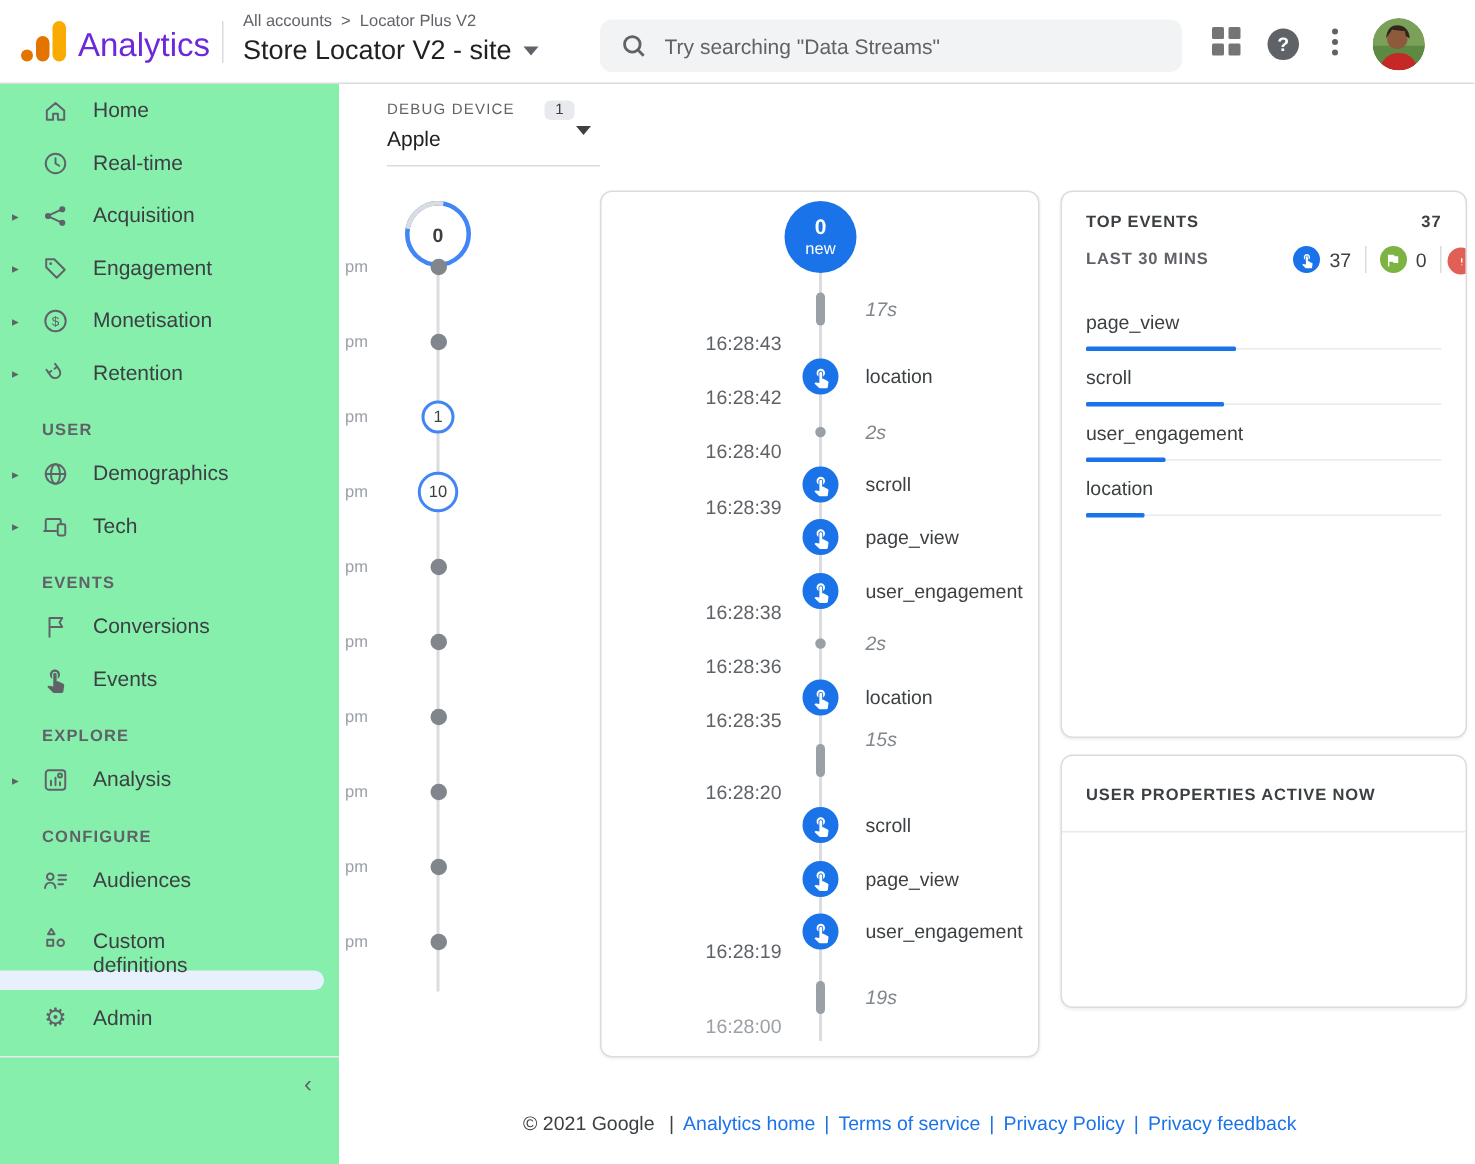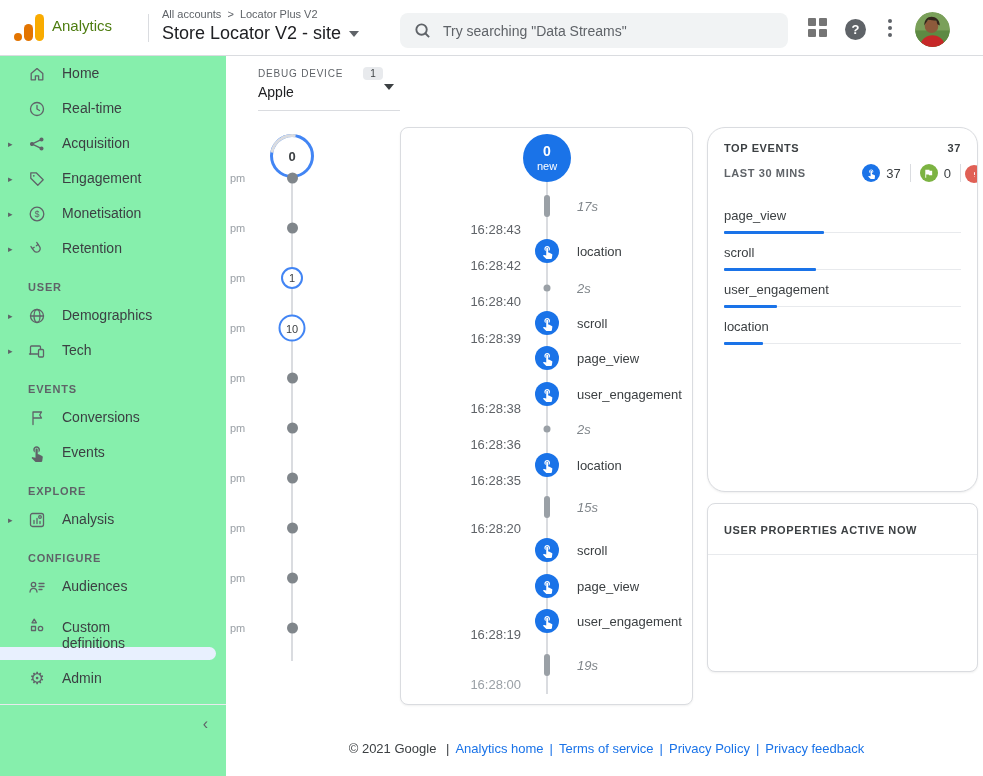--- a/index.html
+++ b/index.html
@@ -4,21 +4,21 @@
 <style>
   html,body{margin:0;padding:0;}
   body{width:983px;height:776px;position:relative;overflow:hidden;background:#fff;
        font-family:"Liberation Sans",sans-serif;color:#3c4043;-webkit-font-smoothing:antialiased;}
   
   .header{position:absolute;left:0;top:0;right:0;height:55px;background:#fff;border-bottom:1px solid #dadce0;}
   .logo{position:absolute;left:14px;top:13px;width:30px;height:28px;}
   .logo .bar-tall{position:absolute;right:0;bottom:0;width:9px;height:27px;border-radius:4.5px;background:#f9ab00;}
   .logo .bar-mid{position:absolute;right:11px;bottom:0;width:9px;height:17px;border-radius:4.5px;background:#e37400;}
   .logo .bar-dot{position:absolute;right:22px;bottom:0;width:8px;height:8px;border-radius:50%;background:#e37400;}
-  .app-name{position:absolute;left:52px;top:17px;font-size:15px;color:#4d7c0f;}
+  .app-name{position:absolute;left:52px;top:17px;font-size:22px;color:#6d28d9;}
   .header-vdiv{position:absolute;left:148px;top:14px;height:28px;border-left:1px solid #dadce0;}
   .crumb{position:absolute;left:162px;top:8px;font-size:11px;color:#5f6368;}
   .crumb .sep{margin:0 3px;}
   .property{position:absolute;left:162px;top:23px;font-size:18px;color:#202124;display:flex;align-items:center;gap:8px;cursor:pointer;}
   .caret-down{width:0;height:0;border-left:5px solid transparent;border-right:5px solid transparent;border-top:6px solid #5f6368;}
   .searchbar{position:absolute;left:400px;top:13px;width:388px;height:35px;background:#f1f3f4;border-radius:8px;display:flex;align-items:center;padding:0 14px;box-sizing:border-box;gap:12px;cursor:text;}
   .searchbar svg{width:17px;height:17px;stroke:#5f6368;fill:none;stroke-width:2;}
   .search-ph{font-size:14px;color:#5f6368;}
   .hicon{position:absolute;top:18px;cursor:pointer;}
   .grid-ic{left:808px;width:19px;height:19px;display:grid;grid-template-columns:8px 8px;grid-template-rows:8px 8px;gap:3px;}
@@ -61,21 +61,21 @@
   .stream-big .b{font-size:11px;}
   .ev-node{position:absolute;left:146px;transform:translate(-50%,-50%);width:24px;height:24px;border-radius:50%;background:#1a73e8;display:flex;align-items:center;justify-content:center;cursor:pointer;}
   .ev-node svg{width:15px;height:15px;fill:#fff;}
   .ev-label{position:absolute;left:176px;transform:translateY(-50%);font-size:13px;color:#3c4043;cursor:pointer;}
   .capsule{position:absolute;left:146px;transform:translate(-50%,-50%);width:6px;height:22px;border-radius:3px;background:#9aa0a6;}
   .tick-dot{position:absolute;left:146px;transform:translate(-50%,-50%);width:7px;height:7px;border-radius:50%;background:#9aa0a6;}
   .dur-label{position:absolute;left:176px;transform:translateY(-50%);font-size:13px;font-style:italic;color:#80868b;}
   .ts{position:absolute;left:0;width:120px;text-align:right;transform:translateY(-50%);font-size:13px;color:#5f6368;}
   .ts.muted{color:#9aa0a6;}
   
-  .top-events-card{position:absolute;left:707px;top:127px;width:271px;height:365px;overflow:hidden;padding:14px 16px;border-radius:18px;}
+  .top-events-card{position:absolute;left:707px;top:127px;width:271px;height:365px;overflow:hidden;padding:14px 16px;}
   .te-head{display:flex;justify-content:space-between;align-items:center;font-size:11px;font-weight:bold;letter-spacing:.6px;color:#3c4043;}
   .te-sub{display:flex;justify-content:space-between;align-items:center;margin-top:10px;position:relative;}
   .te-period{font-size:11px;font-weight:bold;letter-spacing:.6px;color:#5f6368;}
   .counters{display:flex;align-items:center;gap:9px;}
   .count-circle{width:18px;height:18px;border-radius:50%;display:flex;align-items:center;justify-content:center;}
   .count-circle svg{width:11px;height:11px;fill:#fff;}
   .count-val{font-size:13px;color:#3c4043;margin-left:-3px;}
   .count-div{width:1px;height:18px;background:#dadce0;}
   .count-clipped{position:absolute;right:-22px;top:1px;}
   .te-rows{margin-top:14px;}
@@ -378,21 +378,21 @@
       <span class="ev-label" style="top:266px">user_engagement</span>
       <span class="tick-dot" style="top:301px"></span>
       <span class="dur-label" style="top:301px">2s</span>
       <span class="ev-node" style="top:337px">
         <svg viewBox="0 0 24 24">
           <path d="M9 11.24V7.5C9 6.12 10.12 5 11.5 5S14 6.12 14 7.5v3.74c1.21-.81 2-2.18 2-3.74C16 5.01 13.99 3 11.5 3S7 5.01 7 7.5c0 1.56.79 2.93 2 3.74zm9.84 4.63l-4.54-2.26c-.17-.07-.35-.11-.54-.11H13v-6c0-.83-.67-1.5-1.5-1.5S10 6.67 10 7.5v10.74l-3.43-.72c-.08-.01-.15-.03-.24-.03-.31 0-.59.13-.79.33l-.79.8 4.94 4.94c.27.27.65.44 1.06.44h6.79c.75 0 1.33-.55 1.44-1.28l.75-5.27c.01-.07.02-.14.02-.2 0-.62-.38-1.16-.91-1.38z"></path>
         </svg>
       </span>
       <span class="ev-label" style="top:337px">location</span>
       <span class="capsule" style="top:379px"></span>
-      <span class="dur-label" style="top:379px">15s</span>
+      <span class="dur-label" style="top:365px">15s</span>
       <span class="ev-node" style="top:422px">
         <svg viewBox="0 0 24 24">
           <path d="M9 11.24V7.5C9 6.12 10.12 5 11.5 5S14 6.12 14 7.5v3.74c1.21-.81 2-2.18 2-3.74C16 5.01 13.99 3 11.5 3S7 5.01 7 7.5c0 1.56.79 2.93 2 3.74zm9.84 4.63l-4.54-2.26c-.17-.07-.35-.11-.54-.11H13v-6c0-.83-.67-1.5-1.5-1.5S10 6.67 10 7.5v10.74l-3.43-.72c-.08-.01-.15-.03-.24-.03-.31 0-.59.13-.79.33l-.79.8 4.94 4.94c.27.27.65.44 1.06.44h6.79c.75 0 1.33-.55 1.44-1.28l.75-5.27c.01-.07.02-.14.02-.2 0-.62-.38-1.16-.91-1.38z"></path>
         </svg>
       </span>
       <span class="ev-label" style="top:422px">scroll</span>
       <span class="ev-node" style="top:458px">
         <svg viewBox="0 0 24 24">
           <path d="M9 11.24V7.5C9 6.12 10.12 5 11.5 5S14 6.12 14 7.5v3.74c1.21-.81 2-2.18 2-3.74C16 5.01 13.99 3 11.5 3S7 5.01 7 7.5c0 1.56.79 2.93 2 3.74zm9.84 4.63l-4.54-2.26c-.17-.07-.35-.11-.54-.11H13v-6c0-.83-.67-1.5-1.5-1.5S10 6.67 10 7.5v10.74l-3.43-.72c-.08-.01-.15-.03-.24-.03-.31 0-.59.13-.79.33l-.79.8 4.94 4.94c.27.27.65.44 1.06.44h6.79c.75 0 1.33-.55 1.44-1.28l.75-5.27c.01-.07.02-.14.02-.2 0-.62-.38-1.16-.91-1.38z"></path>
         </svg>

